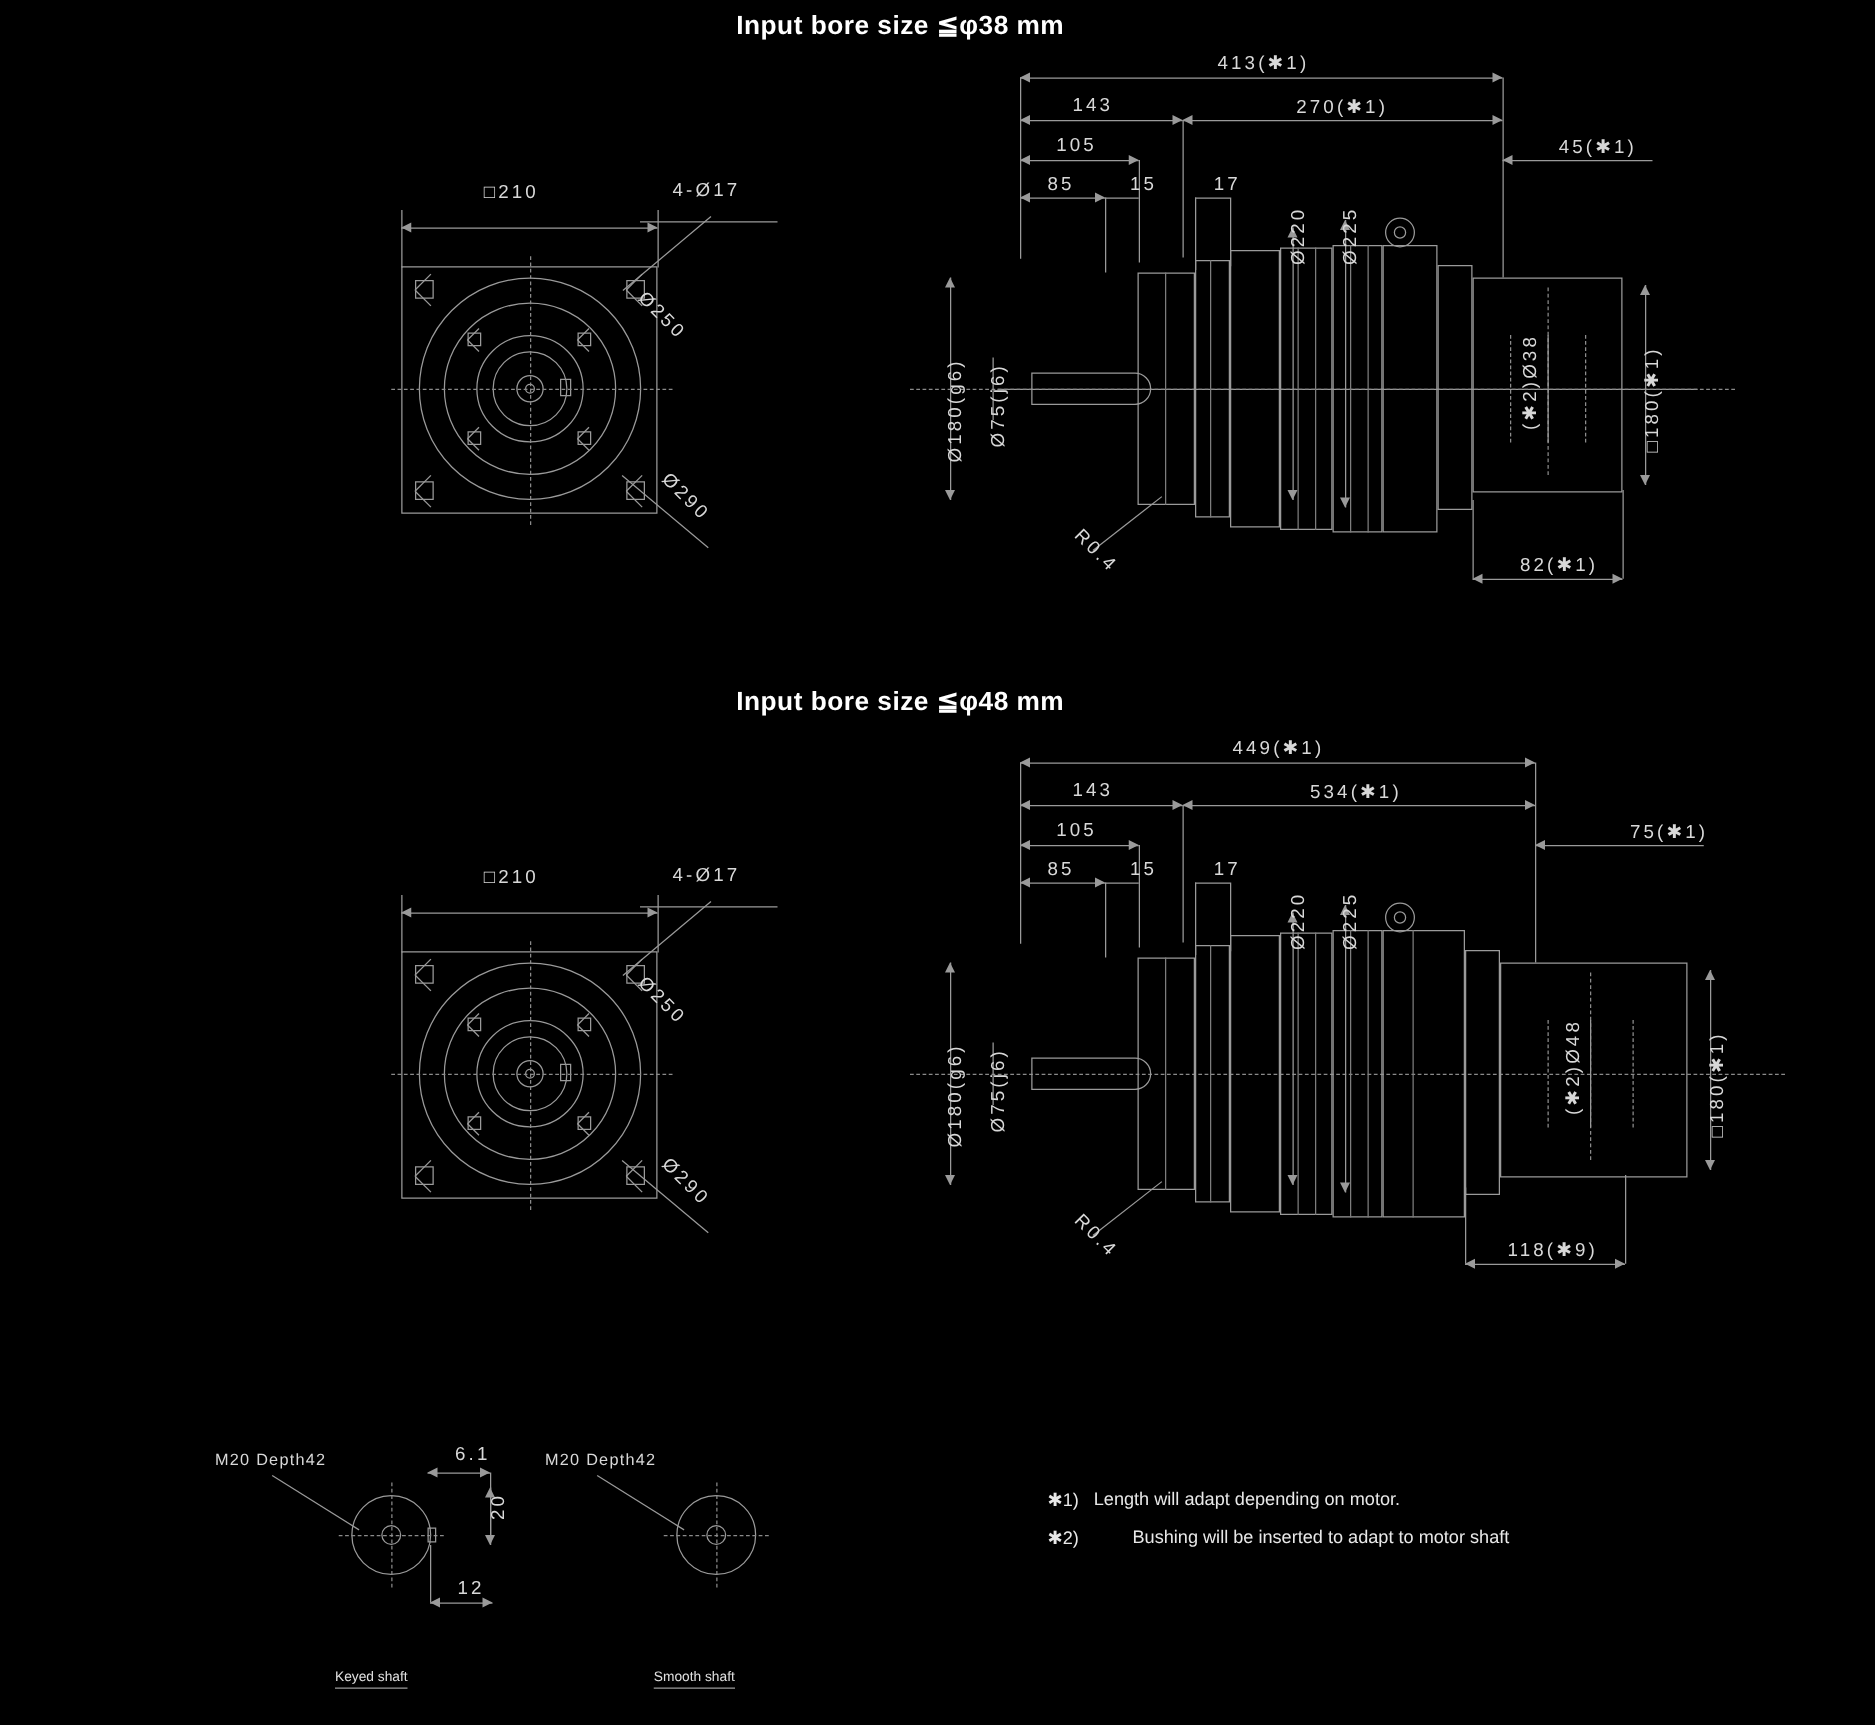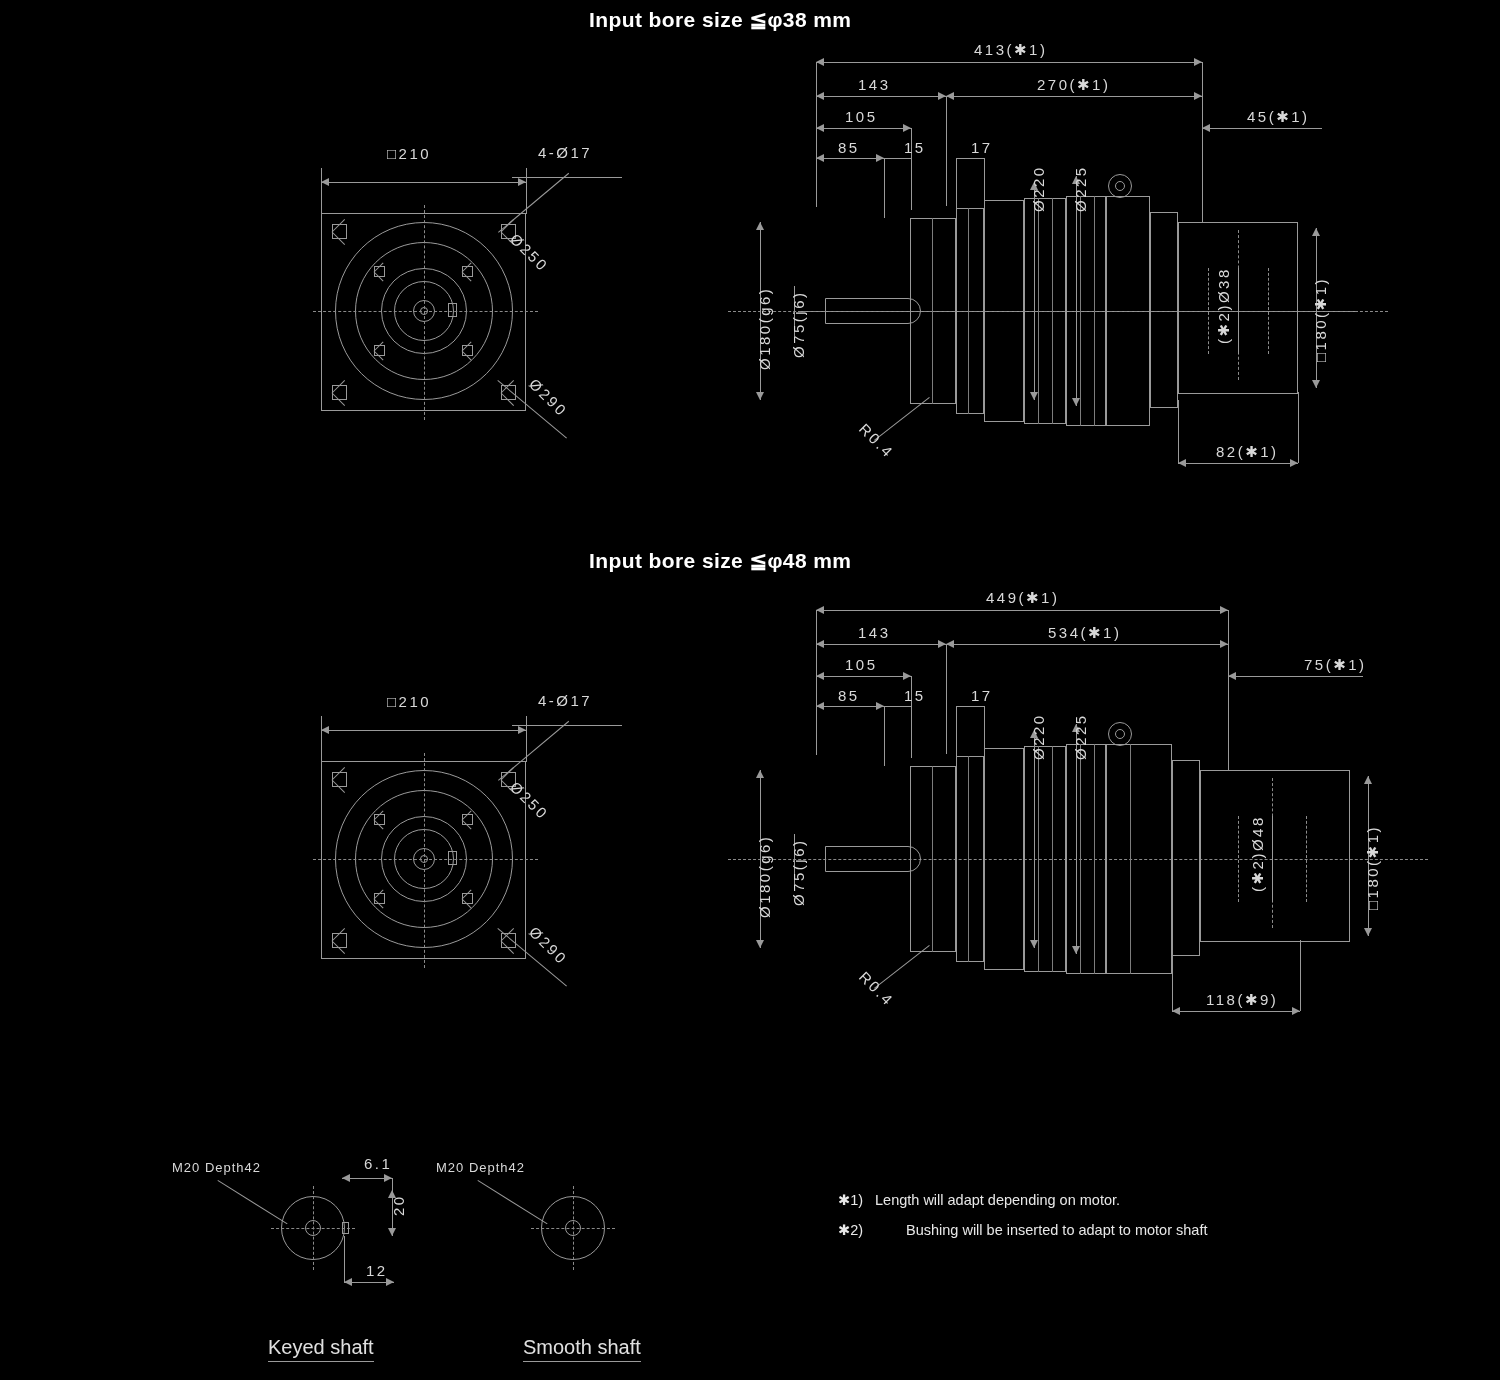--- a/index.html
+++ b/index.html
@@ -4,21 +4,21 @@
 <style>
   html,body{margin:0;padding:0;background:#ffffff;}
   body{font-family:"Liberation Sans", sans-serif;}
   #page{position:relative;width:1500px;height:1380px;background:#000000;overflow:hidden;}
   .sheet{position:absolute;left:168px;top:0;width:1195px;height:1380px;background:#000000;}
   
   .ttl{position:absolute;color:#ffffff;font-weight:bold;font-size:21px;letter-spacing:.4px;white-space:nowrap;}
   .dim{position:absolute;color:#d8d8d8;font-size:15px;letter-spacing:2.5px;white-space:nowrap;font-family:"Liberation Sans", sans-serif;}
   .dim.v{transform-origin:0 0;transform:rotate(-90deg);}
   .note{position:absolute;color:#e8e8e8;font-size:14.5px;white-space:nowrap;}
-  .cap{position:absolute;color:#e0e0e0;font-size:20px;white-space:nowrap;border-bottom:1px solid #9a9a9a;padding-bottom:2px;}
+  .cap{position:absolute;color:#e0e0e0;font-size:11px;white-space:nowrap;border-bottom:1px solid #9a9a9a;padding-bottom:2px;}
   
   .ln{position:absolute;background:#9a9a9a;}
   .h{height:1px;}
   .v{width:1px;}
   .thin{background:#7d7d7d;}
   .dashv{position:absolute;width:0;border-left:1px dashed #8d8d8d;}
   .cl{position:absolute;height:0;border-top:1px dashed #8a8a8a;}
   .clv{position:absolute;width:0;border-left:1px dashed #8a8a8a;}
   .rect{position:absolute;border:1px solid #9a9a9a;box-sizing:border-box;}
   .circ{position:absolute;border:1px solid #9a9a9a;border-radius:50%;box-sizing:border-box;}

